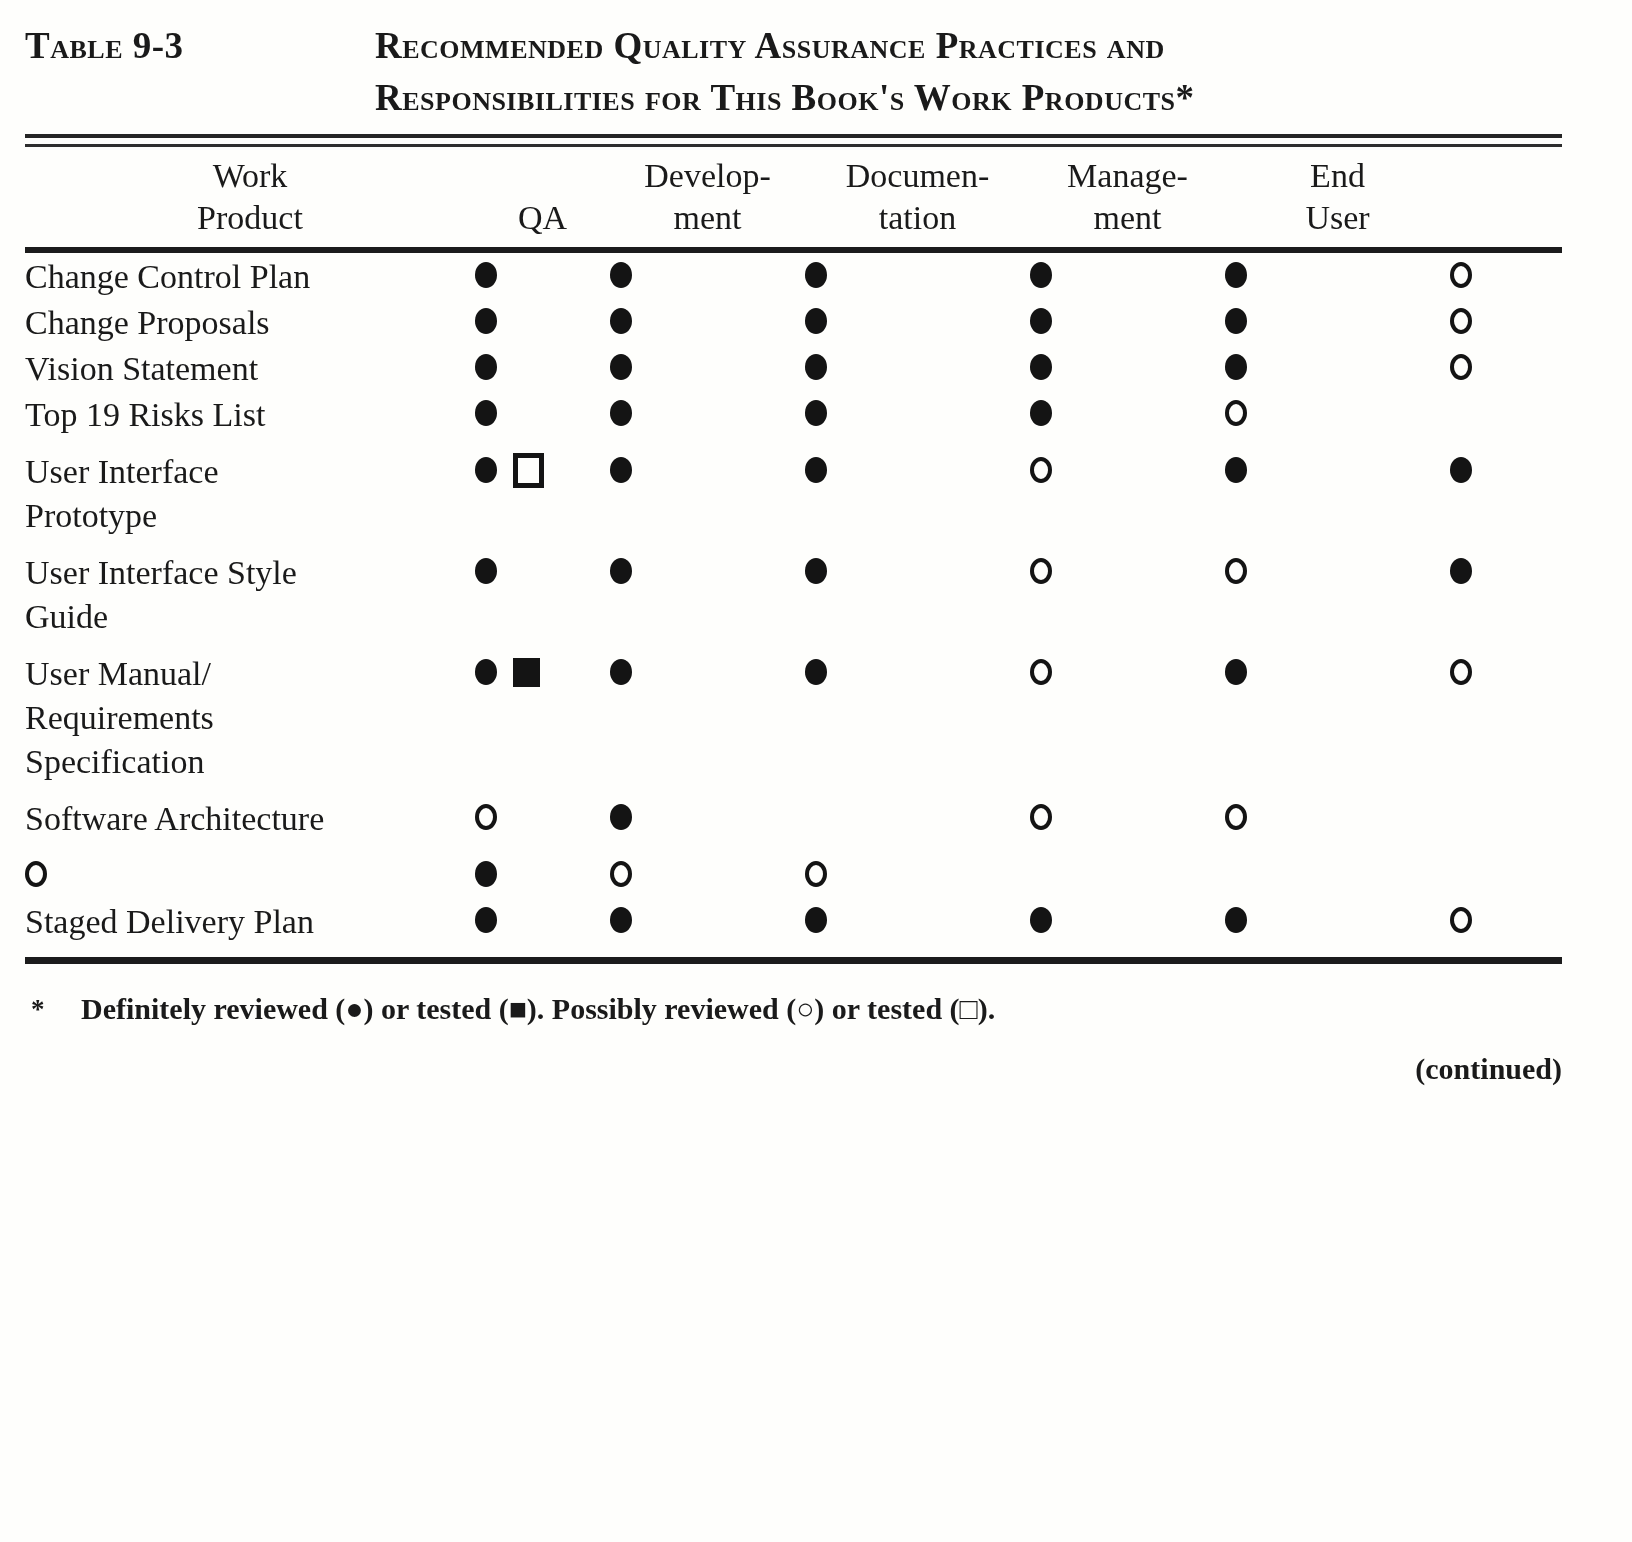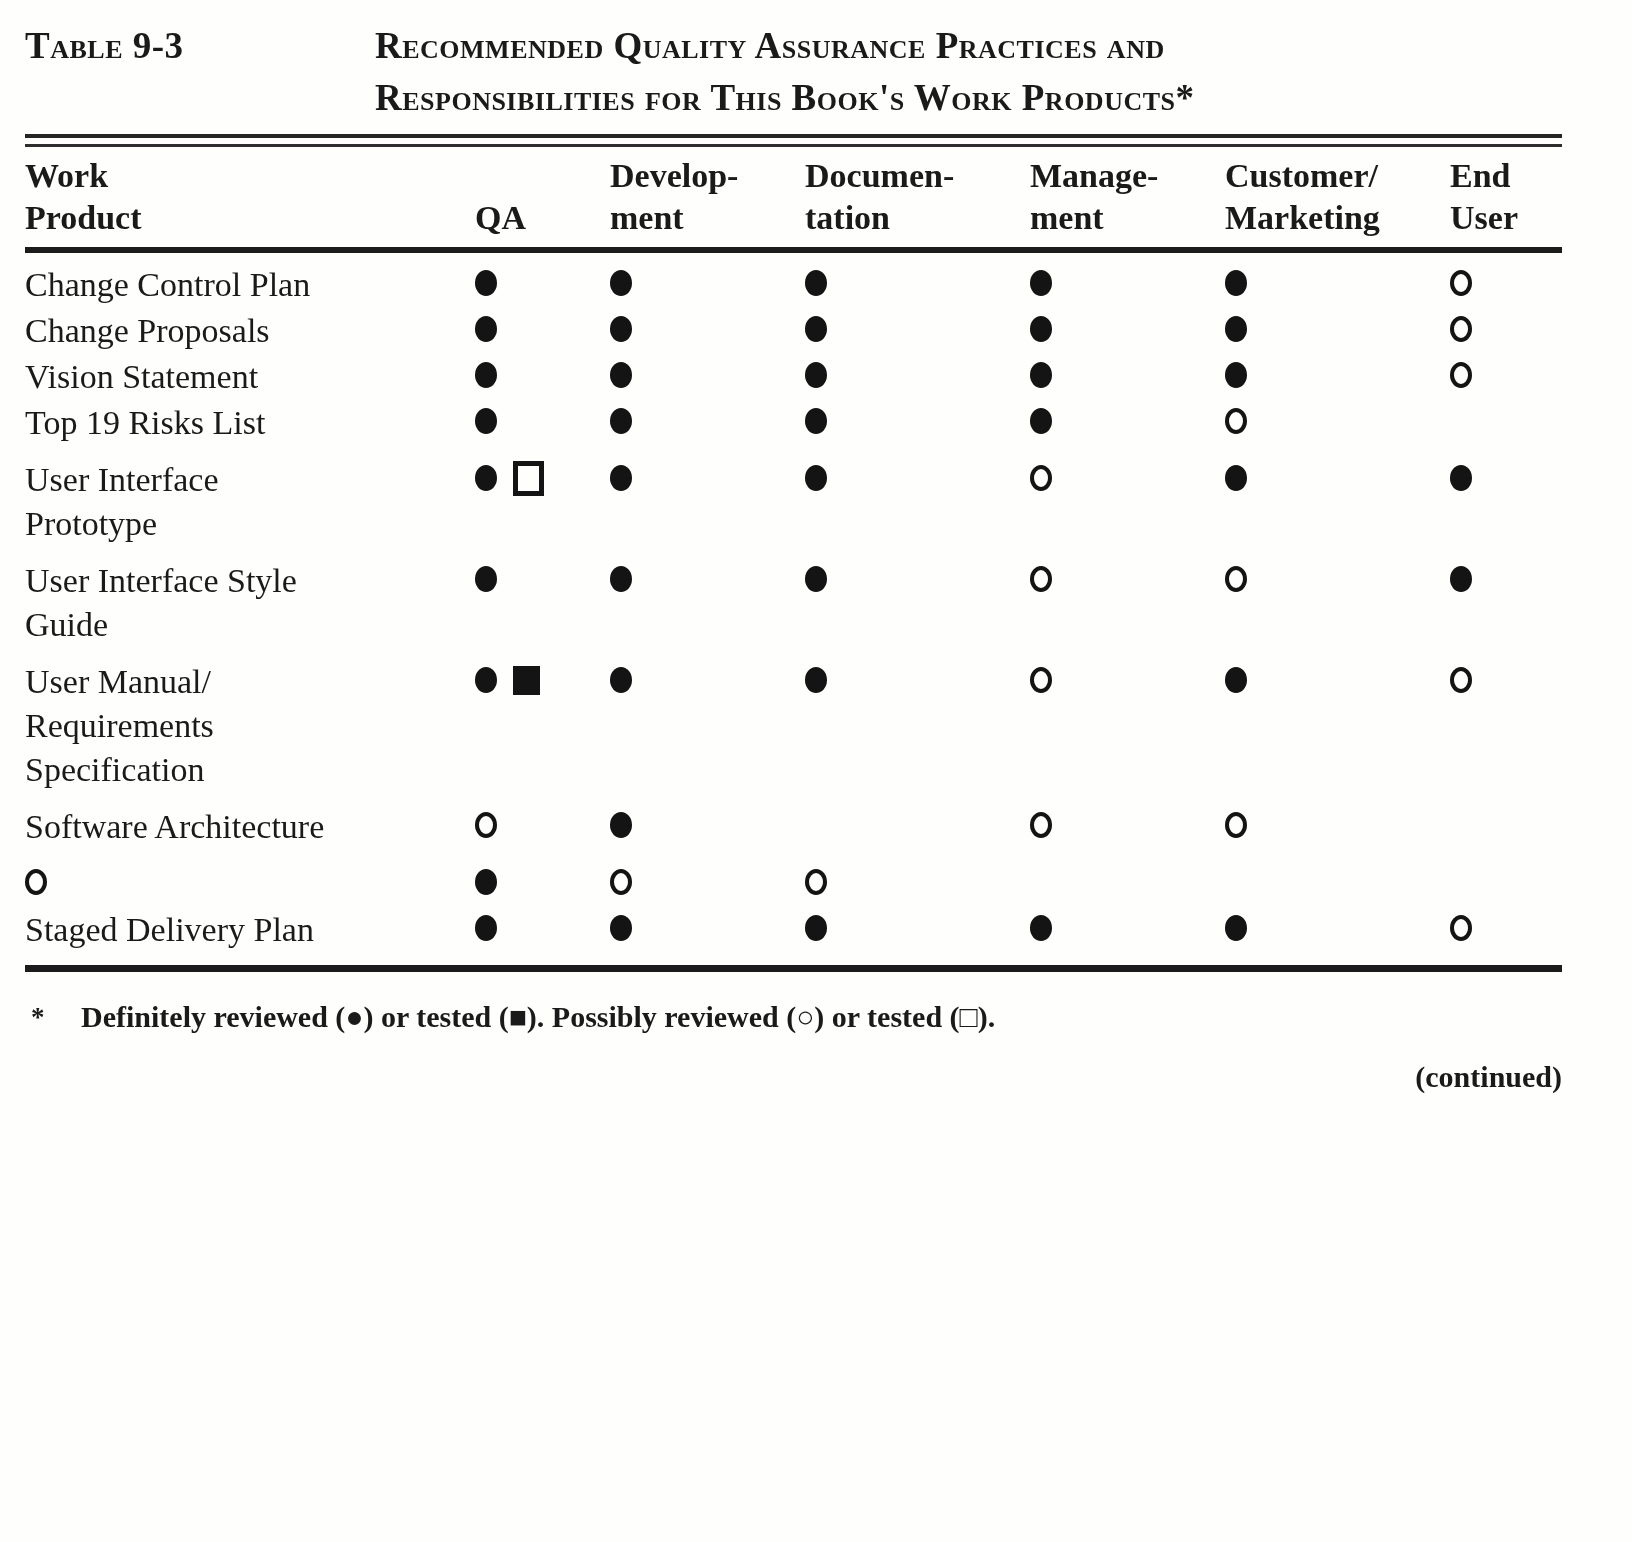--- a/index.html
+++ b/index.html
@@ -18,23 +18,23 @@
 
   
   .rule-double { margin-top:10px; height:6px; border-top:4px solid #252525; border-bottom:3px solid #2e2e2e; }
   .rule-heavy { border-top:6px solid #1c1c1c; }
   .rule-heavy.bottom { margin-top:8px; border-top-width:7px; }
 
   
   .tgrid { display:grid; grid-template-columns:450px 135px 195px 225px 195px 225px 1fr; }
 
   .thead { align-items:end; padding:8px 0 8px 0; }
-  .thead .hcell { font-weight:700; font-size:34px; line-height:42px; white-space:pre-line; }
-
-  #rows { padding-top:10px; }
+  .thead .hcell { font-weight:400; font-size:34px; line-height:42px; white-space:pre-line;text-align:center; }
+
+  #rows { padding-top:2px; }
   .trow { margin-bottom:13px; }
   .trow:nth-child(-n+3) { margin-bottom:2px; }
   .cell.label { font-size:34px; line-height:44px; white-space:pre-line; padding-right:8px; }
   .cell.syms { display:flex; gap:16px; align-items:flex-start; padding-top:7px; }
 
   
   .sym { display:inline-block; flex:0 0 auto; }
   .s-fc { width:22px; height:26px; background:#141414; border-radius:50%; }
   .s-oc { width:22px; height:26px; border:4px solid #141414; border-radius:50%; box-sizing:border-box; background:transparent; }
   .s-fs { width:27px; height:29px; background:#141414; margin-top:-1px; }
@@ -63,22 +63,20 @@
   <div class="thead tgrid">
     <div class="hcell">Work
 Product</div>
     <div class="hcell">QA</div>
     <div class="hcell">Develop-
 ment</div>
     <div class="hcell">Documen-
 tation</div>
     <div class="hcell">Manage-
 ment</div>
-    <div class="hcell">Customer/
-Marketing</div>
     <div class="hcell">End
 User</div>
   </div>
 
   <div class="rule-heavy"></div>
 
   <div id="rows">
     <div class="trow tgrid">
       <div class="cell label">Change Control Plan</div>
       <div class="cell syms">

